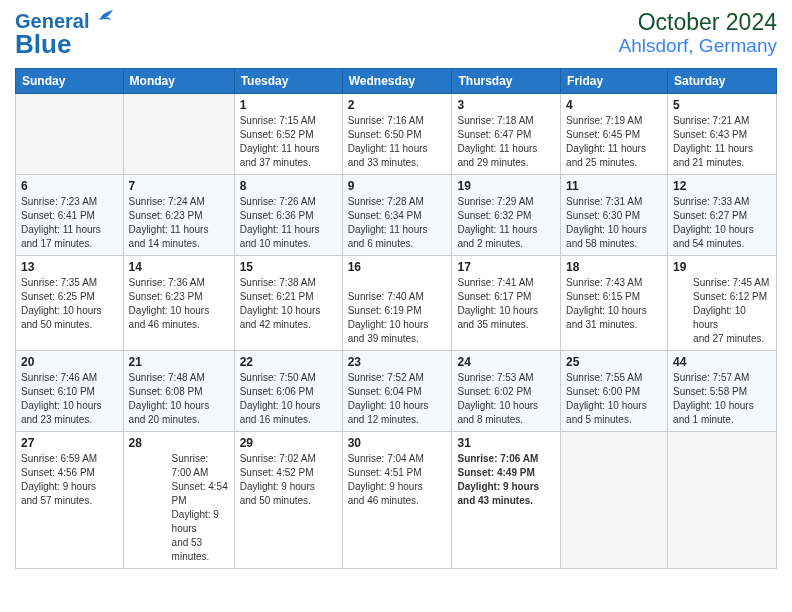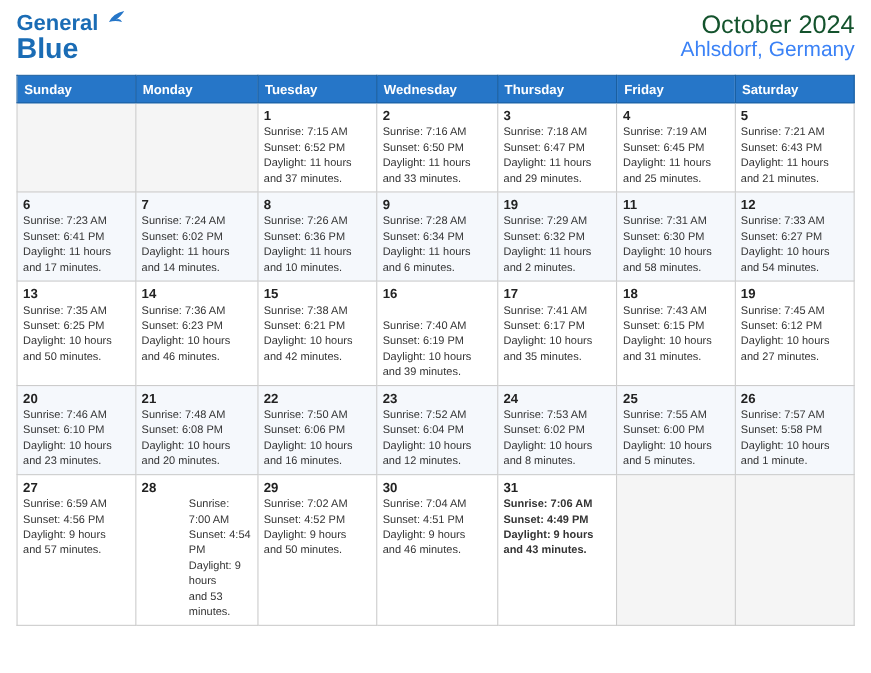--- a/index.html
+++ b/index.html
@@ -168,21 +168,21 @@
           <td>
             <span class="day-num">6</span>
             <div class="day-content" style="white-space: pre-line;">Sunrise: 7:23 AM
 Sunset: 6:41 PM
 Daylight: 11 hours
 and 17 minutes.</div>
           </td>
           <td>
             <span class="day-num">7</span>
             <div class="day-content" style="white-space: pre-line;">Sunrise: 7:24 AM
-Sunset: 6:02 PM
+Sunset: 6:23 PM
 Daylight: 11 hours
 and 14 minutes.</div>
           </td>
           <td>
             <span class="day-num">8</span>
             <div class="day-content" style="white-space: pre-line;">Sunrise: 7:26 AM
 Sunset: 6:36 PM
 Daylight: 11 hours
 and 10 minutes.</div>
           </td>
@@ -253,21 +253,21 @@
           </td>
           <td>
             <span class="day-num">18</span>
             <div class="day-content" style="white-space: pre-line;">Sunrise: 7:43 AM
 Sunset: 6:15 PM
 Daylight: 10 hours
 and 31 minutes.</div>
           </td>
           <td>
             <span class="day-num">19</span>
-            <div class="day-content" style="white-space: pre-line;">Sunrise: 7:45 AM
+            <div class="day-content" style="white-space: pre-line; margin-left: 20px;">Sunrise: 7:45 AM
 Sunset: 6:12 PM
 Daylight: 10 hours
 and 27 minutes.</div>
           </td>
         </tr>
         <tr class="row-even">
           <td>
             <span class="day-num">20</span>
             <div class="day-content" style="white-space: pre-line;">Sunrise: 7:46 AM
 Sunset: 6:10 PM
@@ -303,21 +303,21 @@
 and 8 minutes.</div>
           </td>
           <td>
             <span class="day-num">25</span>
             <div class="day-content" style="white-space: pre-line;">Sunrise: 7:55 AM
 Sunset: 6:00 PM
 Daylight: 10 hours
 and 5 minutes.</div>
           </td>
           <td>
-            <span class="day-num">26</span>
+            <span class="day-num">44</span>
             <div class="day-content" style="white-space: pre-line;">Sunrise: 7:57 AM
 Sunset: 5:58 PM
 Daylight: 10 hours
 and 1 minute.</div>
           </td>
         </tr>
         <tr class="row-odd">
           <td>
             <span class="day-num">27</span>
             <div class="day-content" style="white-space: pre-line;">Sunrise: 6:59 AM

